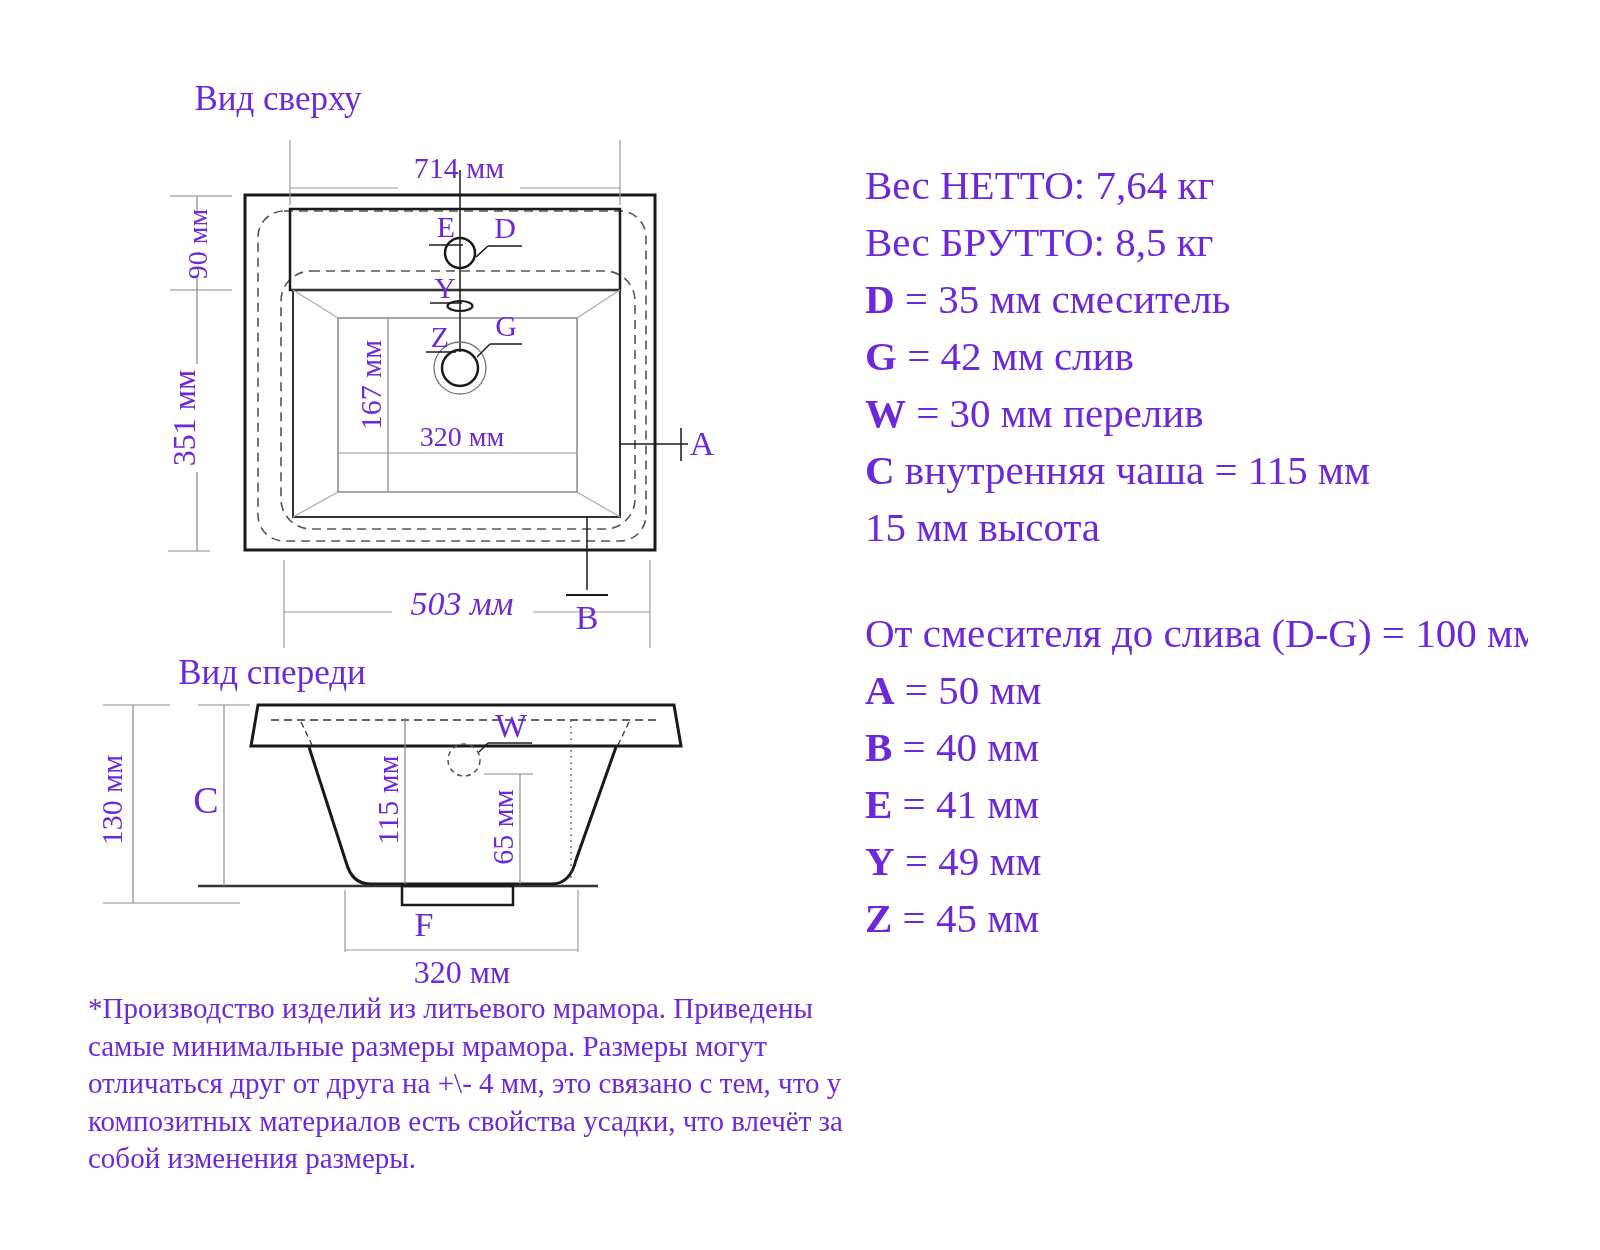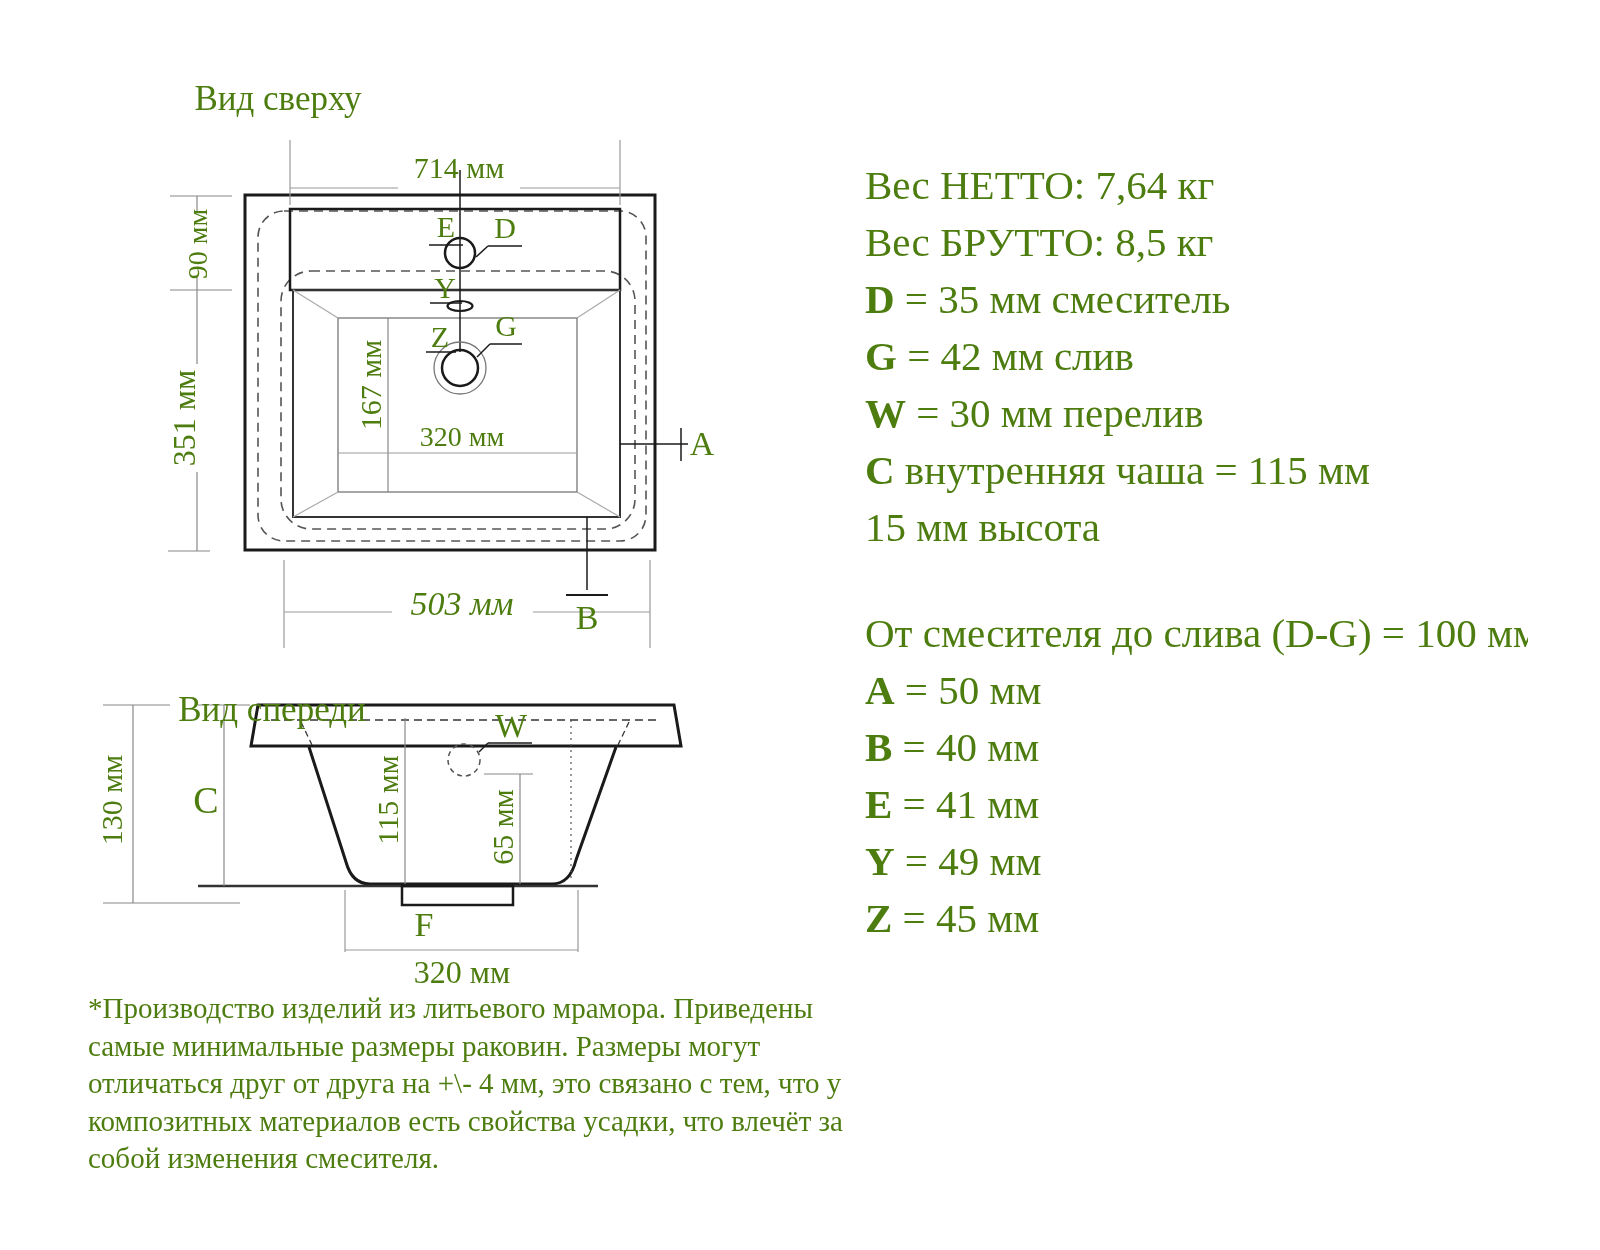--- a/index.html
+++ b/index.html
@@ -1,18 +1,18 @@
 <!DOCTYPE html>
 <html><head>
 <meta charset="utf-8">
 <style>
   html,body{margin:0;padding:0;background:#fff;}
   .canvas{
     position:relative;width:1528px;height:1250px;background:#ffffff;
-    font-family:"Liberation Serif","DejaVu Serif",serif;color:#4d7c0f;overflow:hidden;
+    font-family:"Liberation Serif","DejaVu Serif",serif;color:#6d28d9;overflow:hidden;
   }
   .linework{position:absolute;left:0;top:0;}
   .lbl{position:absolute;transform:translate(-50%,-50%);white-space:nowrap;line-height:1;}
   .rot{transform:translate(-50%,-50%) rotate(-90deg);}
   .t35{font-size:35px;}
   .t34{font-size:34px;}
   .t32{font-size:32px;}
   .t30{font-size:30px;}
   .t28{font-size:28px;}
   .t38{font-size:38px;}
@@ -163,21 +163,21 @@
   <div class="lbl t34" style="left:462px;top:604px;font-style:italic;">503 мм</div>
 
   <div class="lbl t30" style="left:446px;top:227px;">E</div>
   <div class="lbl t30" style="left:505px;top:228px;">D</div>
   <div class="lbl t30" style="left:445px;top:288px;">Y</div>
   <div class="lbl t30" style="left:440px;top:337px;">Z</div>
   <div class="lbl t30" style="left:506px;top:326px;">G</div>
   <div class="lbl t34" style="left:702px;top:444px;">A</div>
   <div class="lbl t34" style="left:587px;top:618px;">B</div>
 
-  <div class="lbl t35" style="left:272px;top:672px;margin-top:37px;">Вид спереди</div>
+  <div class="lbl t35" style="left:272px;top:672px;">Вид спереди</div>
 
   <div class="lbl rot t30" style="left:112px;top:800px;">130 мм</div>
   <div class="lbl t38" style="left:206px;top:800px;">C</div>
   <div class="lbl rot t30" style="left:388px;top:800px;">115 мм</div>
   <div class="lbl rot t30" style="left:503px;top:827px;">65 мм</div>
   <div class="lbl t34" style="left:511px;top:726px;">W</div>
   <div class="lbl t34" style="left:424px;top:925px;">F</div>
   <div class="lbl t32" style="left:462px;top:972px;">320 мм</div>
 
   <div class="specs">
@@ -191,19 +191,19 @@
     <div class="spec-line spec-gap"><span class="pfx"></span><span>От смесителя до слива (D-G) = 100 мм</span></div>
     <div class="spec-line"><span class="pfx">A</span><span> = 50 мм</span></div>
     <div class="spec-line"><span class="pfx">B</span><span> = 40 мм</span></div>
     <div class="spec-line"><span class="pfx">E</span><span> = 41 мм</span></div>
     <div class="spec-line"><span class="pfx">Y</span><span> = 49 мм</span></div>
     <div class="spec-line"><span class="pfx">Z</span><span> = 45 мм</span></div>
   </div>
 
   <div class="footnote">
     <div>*Производство изделий из литьевого мрамора. Приведены</div>
-    <div>самые минимальные размеры раковин. Размеры могут</div>
+    <div>самые минимальные размеры мрамора. Размеры могут</div>
     <div>отличаться друг от друга на +\- 4 мм, это связано с тем, что у</div>
     <div>композитных материалов есть свойства усадки, что влечёт за</div>
-    <div>собой изменения смесителя.</div>
+    <div>собой изменения размеры.</div>
   </div>
 
 </div>
 
 </body></html>

